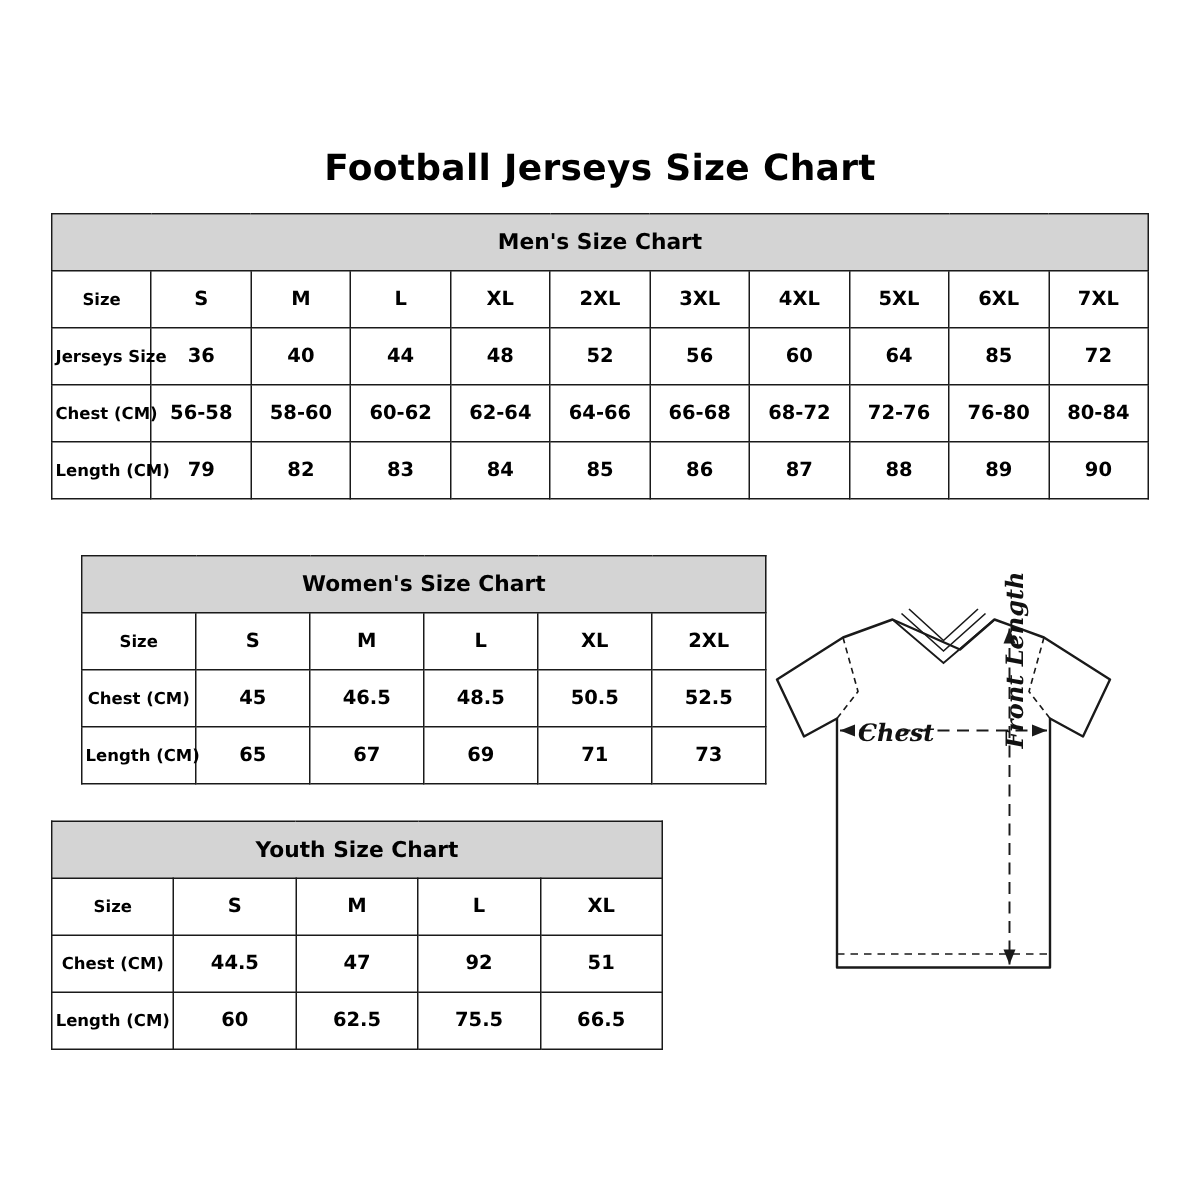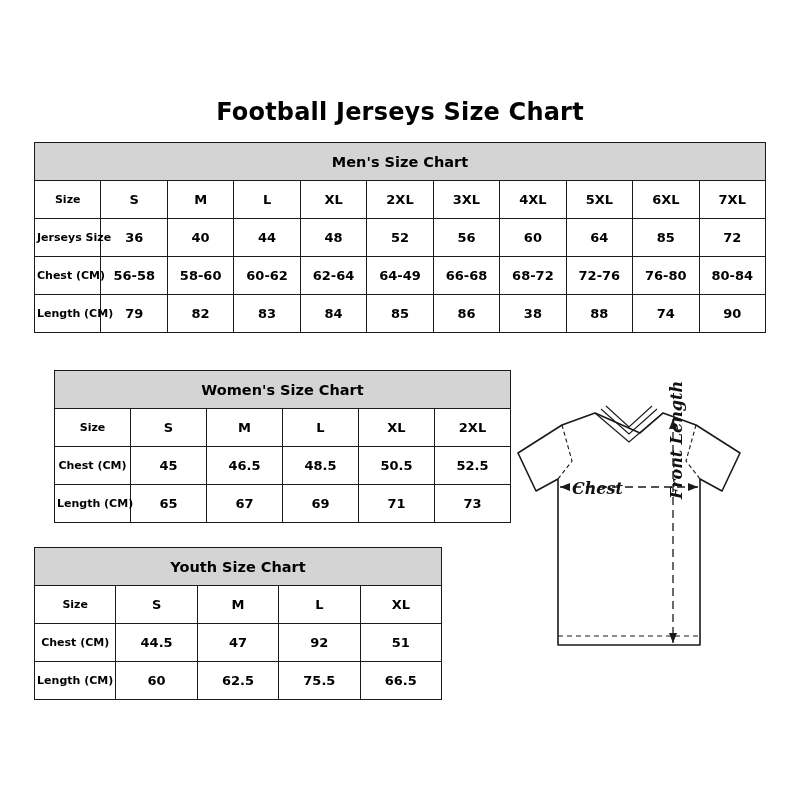--- a/index.html
+++ b/index.html
@@ -148,38 +148,38 @@
       <td>64</td>
       <td>85</td>
       <td>72</td>
     </tr>
     <tr>
       <td class="rowlabel">Chest (CM)</td>
       <td>56-58</td>
       <td>58-60</td>
       <td>60-62</td>
       <td>62-64</td>
-      <td>64-49</td>
+      <td>64-66</td>
       <td>66-68</td>
       <td>68-72</td>
       <td>72-76</td>
       <td>76-80</td>
       <td>80-84</td>
     </tr>
     <tr>
       <td class="rowlabel">Length (CM)</td>
       <td>79</td>
       <td>82</td>
       <td>83</td>
       <td>84</td>
       <td>85</td>
       <td>86</td>
-      <td>38</td>
+      <td>87</td>
       <td>88</td>
-      <td>74</td>
+      <td>89</td>
       <td>90</td>
     </tr>
   </tbody>
     </table>
 
   <table class="sizetable" id="womens-table">
     <tbody>
         <tr>
       <td class="header" colspan="6">Women's Size Chart</td>
     </tr>

